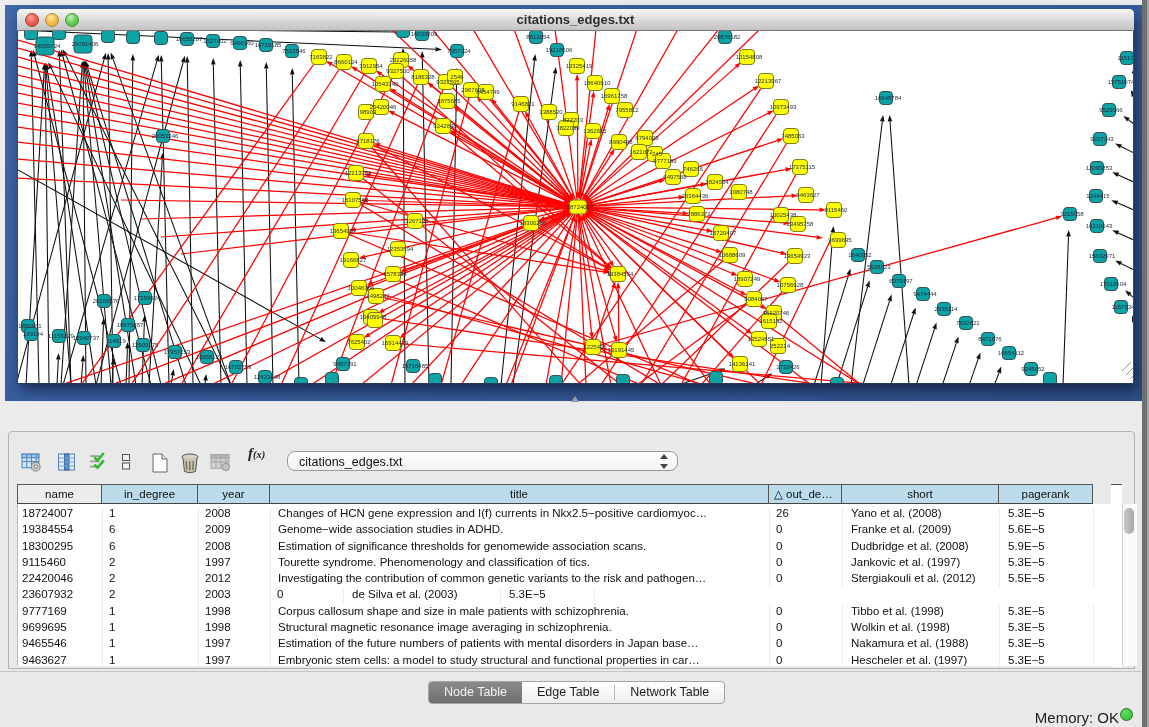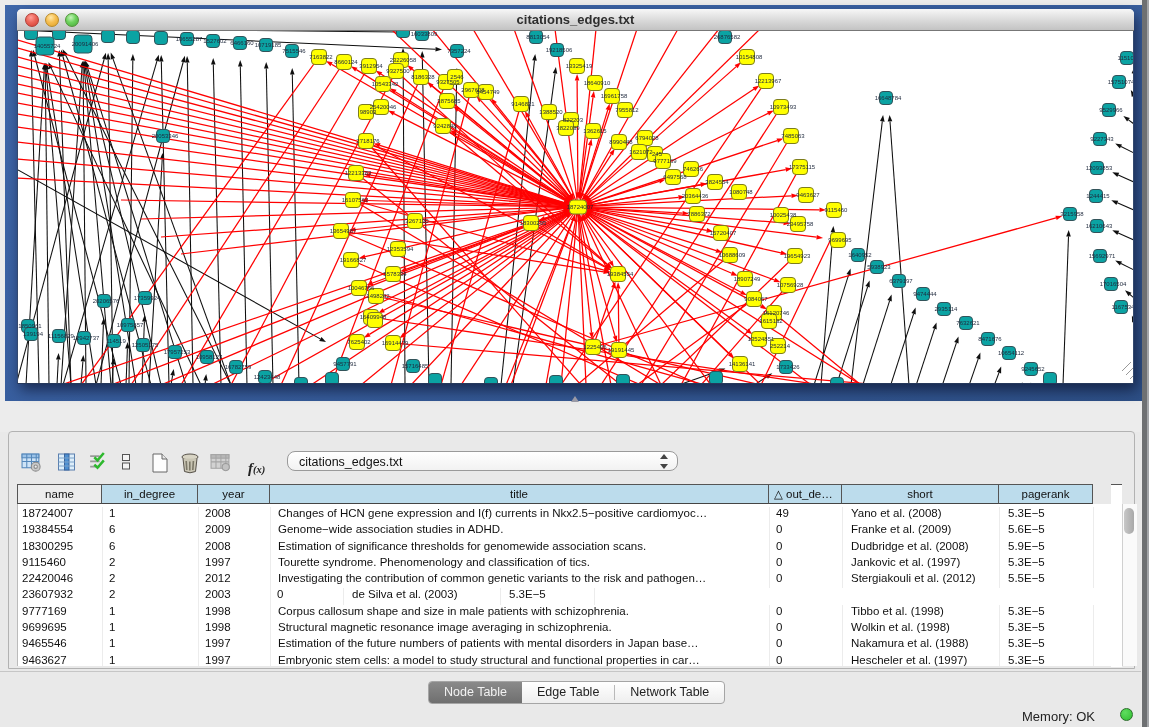--- a/index.html
+++ b/index.html
@@ -25,21 +25,21 @@
 .c0{width:85px;padding-left:4px}.c1{width:96px;padding-left:6px}.c2{width:72px;padding-left:6px}
 .c3{width:499px;padding-left:7px}.c4{width:73px;padding-left:6px}.c5{width:157px;padding-left:8px}
 .c6{width:94px;padding-left:8px}
 #vscroll{position:absolute;left:1122px;top:504px;width:14px;height:162px;background:#fafafa;border-left:1px solid #d0d0d0}
 #vthumb{position:absolute;left:1124px;top:508px;width:10px;height:26px;background:linear-gradient(90deg,#c8c8c8,#a8a8a8);border-radius:5px}
 #botline{position:absolute;left:0;top:671px;width:1141px;height:1px;background:#c6c6c6}
 #tabs{position:absolute;left:428px;top:681px;height:21px;display:flex;border:1px solid #a5a5a5;border-radius:4px;overflow:hidden;background:linear-gradient(#ffffff,#eeeeee);font-size:12.5px}
 #tabs .seg{padding:0 15px;line-height:20px;color:#222}
 #tabs .sel{background:linear-gradient(#8a8a8a,#6f6f6f);color:#f2f2f2}
 #tabs .sep{width:1px;background:#b9b9b9;margin:3px 0}
-#mem{position:absolute;right:54px;top:709px;font-size:13px;color:#222}
+#mem{position:absolute;right:30px;top:709px;font-size:15px;color:#222}
 #memdot{position:absolute;right:16px;top:708px;width:11px;height:11px;border-radius:50%;background:radial-gradient(circle at 38% 32%,#5fdd5f,#2fbe2f);border:1px solid #2a6e2a}
 #rstrip1{position:absolute;right:2px;top:0;width:5px;height:727px;background:#6e7072}
 #rstrip2{position:absolute;right:0;top:0;width:2px;height:727px;background:#a4a6a9}
 #divgrip{position:absolute;left:571px;top:396px;width:0;height:0;border-left:4px solid transparent;border-right:4px solid transparent;border-bottom:6px solid #9a9aa6}
 </style></head>
 <body>
 <div id="app">
 <div id="bluebg"></div>
 <div id="win">
  <div id="graphwrap" style="top:22px;border-radius:0">
@@ -759,21 +759,21 @@
  <ellipse cx="10" cy="4.5" rx="8" ry="3" fill="#d8d4c4" stroke="#57524a"></ellipse>
  <path d="M3 6 l1.5 13 q5.5 2.6 11 0 L17 6" fill="#c9c5b4" stroke="#57524a"></path>
  <path d="M6.2 8.5 l.6 9 M9.8 9 v9 M13.4 8.5 l-.6 9" stroke="#7c7868" stroke-width="1.6"></path>
 </svg>
 <svg class="icon" style="left:210px" width="21" height="21" viewBox="0 0 20 20">
  <rect x="1" y="2.5" width="17" height="13" fill="#d2d2d2" stroke="#a5a5a5"></rect>
  <rect x="1" y="2.5" width="17" height="3.4" fill="#b8b8b8" stroke="#a5a5a5"></rect>
  <path d="M5.7 2.5v13 M10.4 2.5v13 M15.1 2.5v13 M1 9.4h17" stroke="#a5a5a5" fill="none"></path>
  <circle cx="15" cy="14.4" r="3.4" fill="#c2c2c2" stroke="#9a9a9a"></circle>
 </svg>
-<div class="icon" style="left:248px;top:460px;font-size:15px;font-style:italic;font-weight:bold;color:#222;font-family:'Liberation Serif',serif">f<span style="font-size:10.5px">(x)</span></div>
+<div class="icon" style="left:248px;top:445px;font-size:15px;font-style:italic;font-weight:bold;color:#222;font-family:'Liberation Serif',serif">f<span style="font-size:10.5px">(x)</span></div>
 <div id="combo">
       <span class="ct">citations_edges.txt</span>
 <svg width="10" height="16" viewBox="0 0 10 16" style="position:absolute;right:8px;top:2px">
  <path d="M5 0 L9 5 H1 Z" fill="#444"></path>
         <path d="M5 15 L1 10 H9 Z" fill="#444"></path>
 </svg>
 </div>
 <div id="thead">
  <div class="h0" style="width:85px">name</div>
  <div style="width:96px">in_degree</div>
@@ -782,21 +782,21 @@
  <div style="width:73px;text-align:left;padding-left:5px">△ out_de…</div>
  <div style="width:157px">short</div>
  <div style="width:94px">pagerank</div>
 </div>
 <div id="tbody">
 <div class="tr">
         <div class="c0">18724007</div>
         <div class="c1">1</div>
         <div class="c2">2008</div>
         <div class="c3">Changes of HCN gene expression and I(f) currents in Nkx2.5−positive cardiomyoc…</div>
-        <div class="c4">49</div>
+        <div class="c4">26</div>
         <div class="c5">Yano et al. (2008)</div>
         <div class="c6">5.3E−5</div>
       </div>
 <div class="tr">
         <div class="c0">19384554</div>
         <div class="c1">6</div>
         <div class="c2">2009</div>
         <div class="c3">Genome−wide association studies in ADHD.</div>
         <div class="c4">0</div>
         <div class="c5">Franke et al. (2009)</div>

